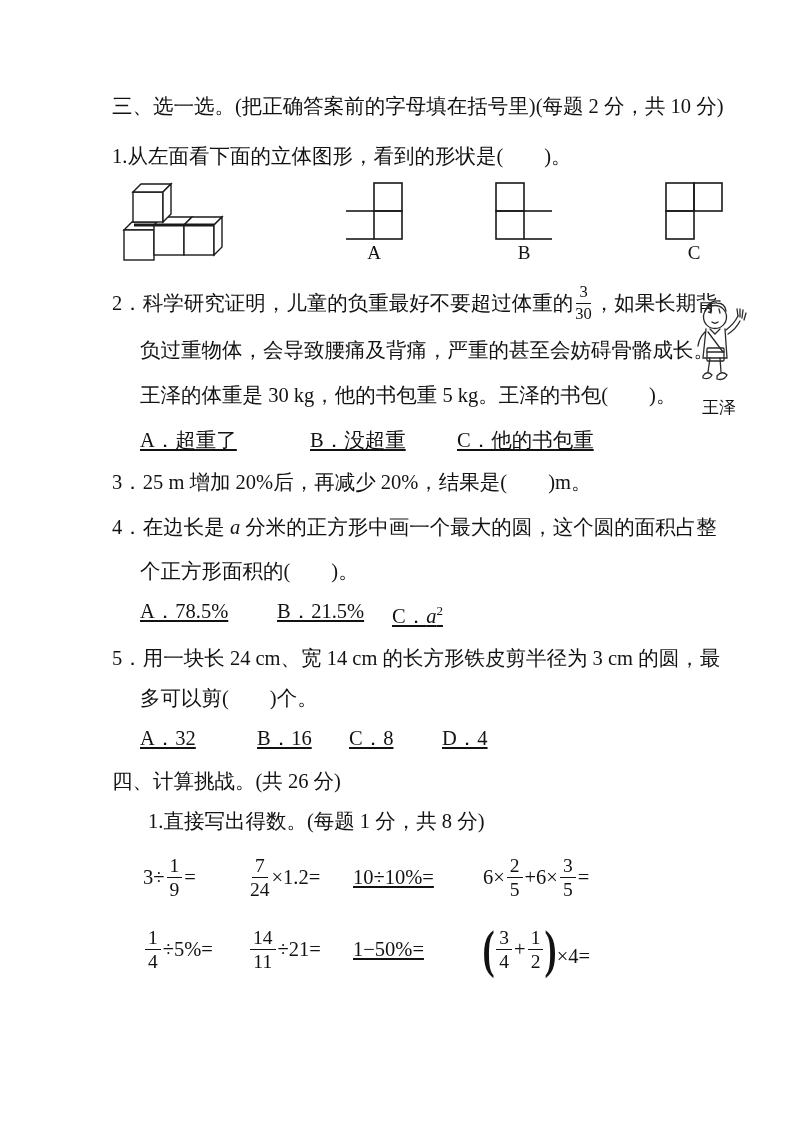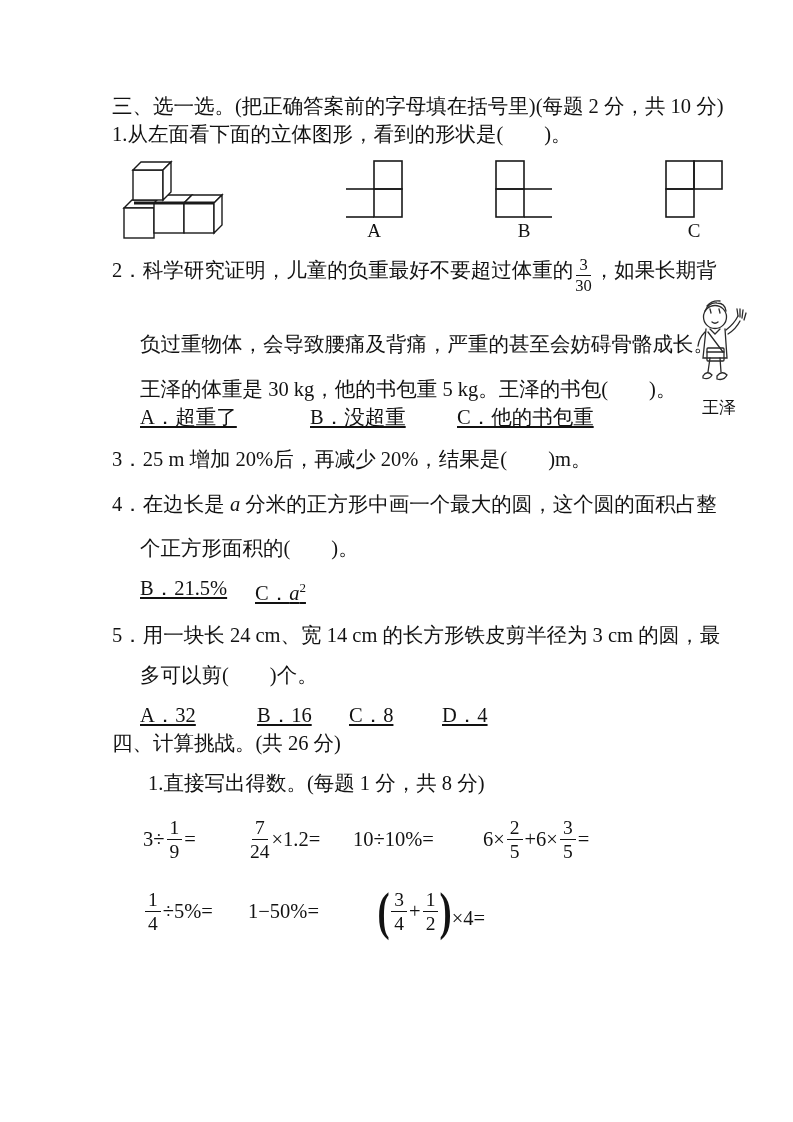--- a/index.html
+++ b/index.html
@@ -23,38 +23,38 @@
   
   .figure-row { position:relative; height:92px; margin:0; }
   .fig-option { position:absolute; top:4px; text-align:center; }
   .fig-label { margin-top:3px; font-size:19px; line-height:20px; }
   svg { display:block; }
   .fig-option svg { margin:0 auto; }
 
   
   .math-row { display:flex; align-items:center; padding-left:31px; height:62px; }
   .mcell { display:flex; align-items:center; white-space:nowrap; }
-  .c1 { width:105px; } .c2 { width:105px; } .c3 { width:130px; }
+  .c1 { width:105px; } .c2 { width:105px; } .c3 { width:130px;text-decoration:underline; }
   .math-row .frac { font-size:19.5px; margin:0 2px; }
   .bigparen { display:inline-block; font-size:52px; line-height:0.85;
               font-weight:bold; transform:scaleX(0.7); margin:0 -3px; }
   .tail-low { align-self:flex-end; margin-bottom:5px; }
   .mvar { font-style:italic; font-family:"Liberation Serif",serif; }
   sup { font-size:13px; }
 
   
   .boy { position:absolute; left:676px; top:296px; width:86px; text-align:center; }
   .boy-caption { font-size:17px; margin-top:2px; }
 </style>
 </head>
 <body>
 
 <div class="page">
 
-  <div class="line" style="">三、选一选。(把正确答案前的字母填在括号里)(每题 2 分，共 10 分)</div>
+  <div class="line" style="margin-bottom:22px">三、选一选。(把正确答案前的字母填在括号里)(每题 2 分，共 10 分)</div>
 
   <div class="line" style="margin-bottom:8px">1.从左面看下面的立体图形，看到的形状是(　　)。</div>
 
   <div class="figure-row" style="margin-bottom:8px">
 
     <svg style="position:absolute;left:0;top:0" width="122" height="88" viewBox="0 0 122 88">
       <g fill="#ffffff" stroke="#1a1a1a" stroke-width="1.4">
 
         <polygon points="12,52 20,44 50,44 42,52"></polygon>
         <rect x="12" y="52" width="30" height="30"></rect>
@@ -102,50 +102,51 @@
         <g fill="none" stroke="#1a1a1a" stroke-width="1.6">
           <rect x="1" y="1" width="28" height="28"></rect>
           <rect x="29" y="1" width="28" height="28"></rect>
           <rect x="1" y="29" width="28" height="28"></rect>
         </g>
       </svg>
       <div class="fig-label">C</div>
     </div>
   </div>
 
-  <div class="line" style="height:50px;display:flex;margin-bottom:24px">
+  <div class="line" style="height:50px;display:flex;align-items:center;margin-bottom:8px">
     <span>2．科学研究证明，儿童的负重最好不要超过体重的</span>
     <span class="frac">
       <span class="num">3</span>
       <span class="den">30</span>
     </span>
     <span>，如果长期背</span>
   </div>
   <div class="line indent" style="margin-bottom:17px">负过重物体，会导致腰痛及背痛，严重的甚至会妨碍骨骼成长。</div>
-  <div class="line indent" style="">王泽的体重是 30 kg，他的书包重 5 kg。王泽的书包(　　)。</div>
+  <div class="line indent" style="margin-bottom:17px">王泽的体重是 30 kg，他的书包重 5 kg。王泽的书包(　　)。</div>
   <div class="line options" style="margin-bottom:14px">
     <span style="min-width:170px">A．超重了</span>
     <span style="min-width:147px">B．没超重</span>
     <span>C．他的书包重</span>
   </div>
 
   <div class="line" style="margin-bottom:17px">3．25 m 增加 20%后，再减少 20%，结果是(　　)m。</div>
 
   <div class="line" style="margin-bottom:16px">
     <span>4．在边长是 </span><span class="mvar">a</span><span> 分米的正方形中画一个最大的圆，这个圆的面积占整</span>
   </div>
   <div class="line indent" style="margin-bottom:12px">个正方形面积的(　　)。</div>
   <div class="line options" style="margin-bottom:14px">
+    <span style="min-width:137px">A．78.5%</span>
     <span style="min-width:115px">B．21.5%</span>
     <span><span>C．</span><span class="mvar">a</span><sup>2</sup></span>
   </div>
 
   <div class="line" style="margin-bottom:12px">5．用一块长 24 cm、宽 14 cm 的长方形铁皮剪半径为 3 cm 的圆，最</div>
   <div class="line indent" style="margin-bottom:12px">多可以剪(　　)个。</div>
-  <div class="line options" style="margin-bottom:0">
+  <div class="line options" style="margin-bottom:15px">
     <span style="min-width:117px">A．32</span>
     <span style="min-width:92px">B．16</span>
     <span style="min-width:93px">C．8</span>
     <span>D．4</span>
   </div>
 
   <div class="line" style="margin-bottom:12px">四、计算挑战。(共 26 分)</div>
   <div class="line" style="margin-left:36px;margin-bottom:12px">1.直接写出得数。(每题 1 分，共 8 分)</div>
 
   <div class="math-row" style="margin-bottom:6px">
@@ -182,20 +183,27 @@
     </div>
   </div>
 
   <div class="math-row" style="height:70px">
     <div class="mcell c1">
       <span class="frac">
         <span class="num">1</span>
         <span class="den">4</span>
       </span>
       <span>÷5%=</span>
+    </div>
+    <div class="mcell c2">
+      <span class="frac">
+        <span class="num">14</span>
+        <span class="den">11</span>
+      </span>
+      <span>÷21=</span>
     </div>
     <div class="mcell c3">
       <span>1−50%=</span>
     </div>
     <div class="mcell">
       <span class="bigparen">(</span>
       <span class="frac">
         <span class="num">3</span>
         <span class="den">4</span>
       </span>

